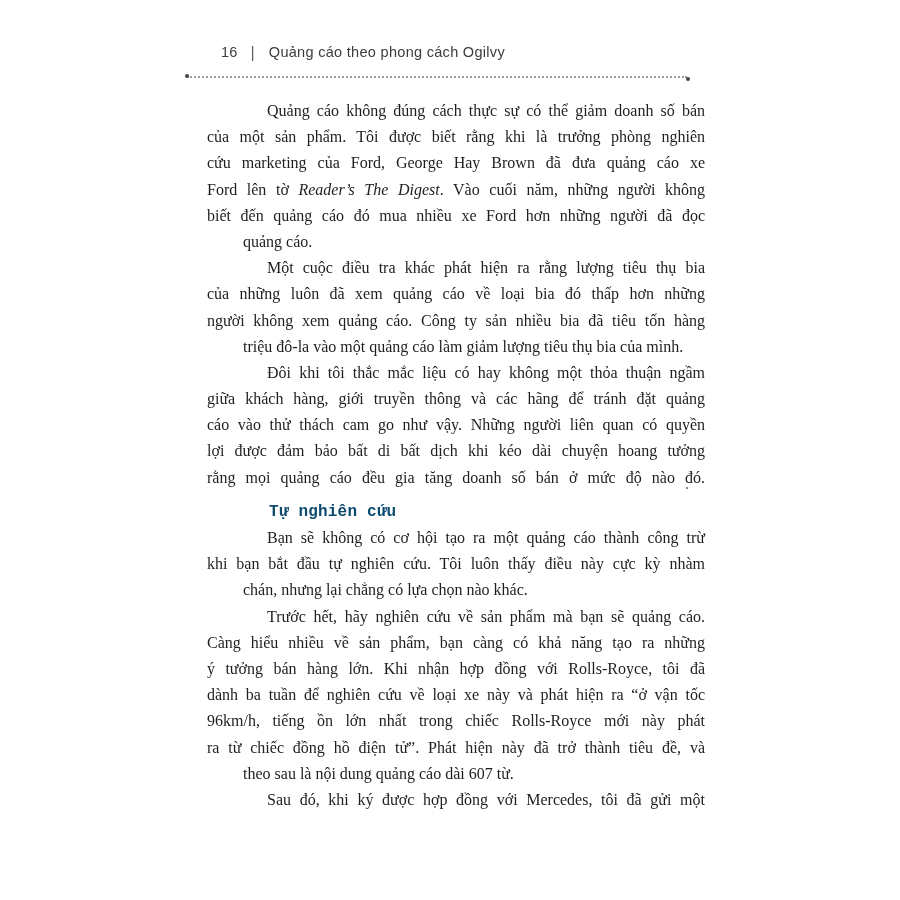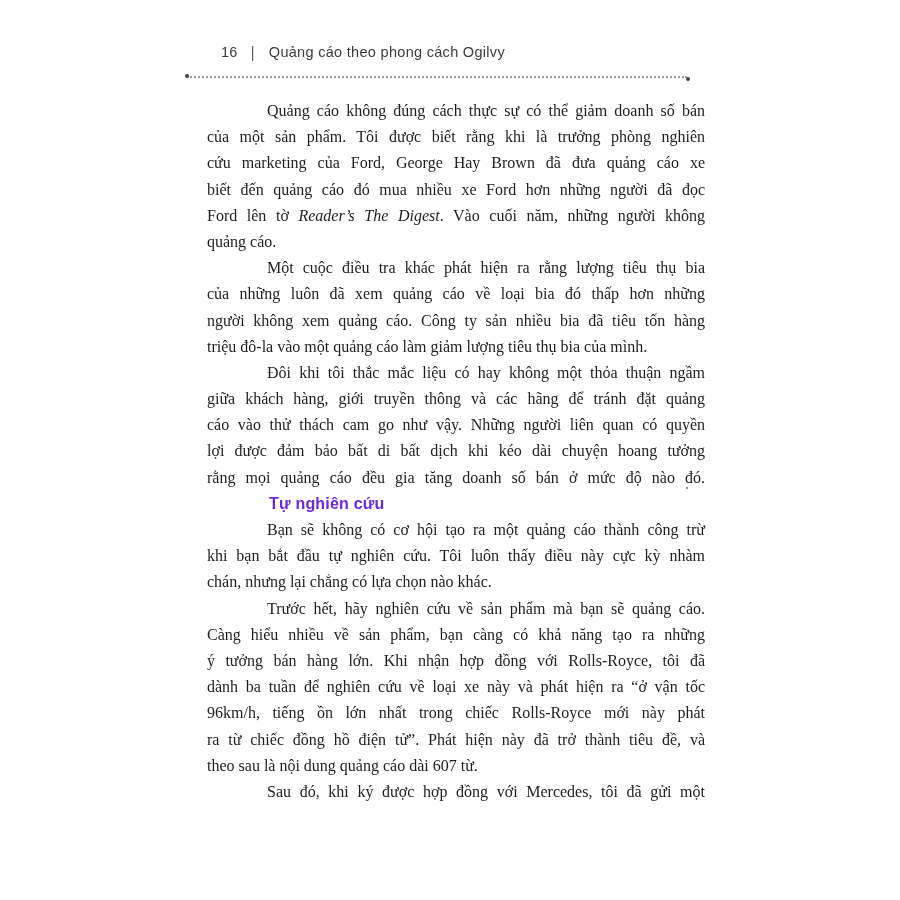--- a/index.html
+++ b/index.html
@@ -57,28 +57,28 @@
     color: #1e1e1e;
   }
   .para { margin: 0; }
   .line {
     text-align: justify;
     text-align-last: justify;
     height: 26.2px;
     overflow: visible;
   }
   .line.first { text-indent: 60px; }
-  .line.plast { text-align-last: left; }
+  .line.plast { text-align-last: left; margin-left: 36px; }
   .line em { font-style: italic; }
   .section-heading {
-    font-family: Liberation Sans, sans-serif;
+    font-family: Liberation Mono, monospace;
     font-weight: bold;
     font-size: 16px;
-    color: #6d28d9;
-    margin: 0 0 0 62px;
+    color: #0c4a6e;
+    margin: 8px 0 0 62px;
     line-height: 26.2px;
     letter-spacing: 0.2px;
   }
   .speck {
     position: absolute;
     left: 686px;
     top: 487px;
     width: 2px;
     height: 2px;
     border-radius: 50%;
@@ -99,22 +99,22 @@
   <div class="dotline">
     <span class="enddot left"></span>
     <span class="enddot right"></span>
   </div>
 
   <main class="body-text">
       <div class="para">
         <div class="line first">Quảng cáo không đúng cách thực sự có thể giảm doanh số bán</div>
         <div class="line">của một sản phẩm. Tôi được biết rằng khi là trưởng phòng nghiên</div>
         <div class="line">cứu marketing của Ford, George Hay Brown đã đưa quảng cáo xe</div>
+        <div class="line"><span>Ford lên tờ </span><em>Reader’s The Digest</em><span>. Vào cuối năm, những người không</span></div>
         <div class="line">biết đến quảng cáo đó mua nhiều xe Ford hơn những người đã đọc</div>
-        <div class="line"><span>Ford lên tờ </span><em>Reader’s The Digest</em><span>. Vào cuối năm, những người không</span></div>
         <div class="line plast">quảng cáo.</div>
       </div>
       <div class="para">
         <div class="line first">Một cuộc điều tra khác phát hiện ra rằng lượng tiêu thụ bia</div>
         <div class="line">của những luôn đã xem quảng cáo về loại bia đó thấp hơn những</div>
         <div class="line">người không xem quảng cáo. Công ty sản nhiều bia đã tiêu tốn hàng</div>
         <div class="line plast">triệu đô-la vào một quảng cáo làm giảm lượng tiêu thụ bia của mình.</div>
       </div>
       <div class="para">
         <div class="line first">Đôi khi tôi thắc mắc liệu có hay không một thỏa thuận ngầm</div>

